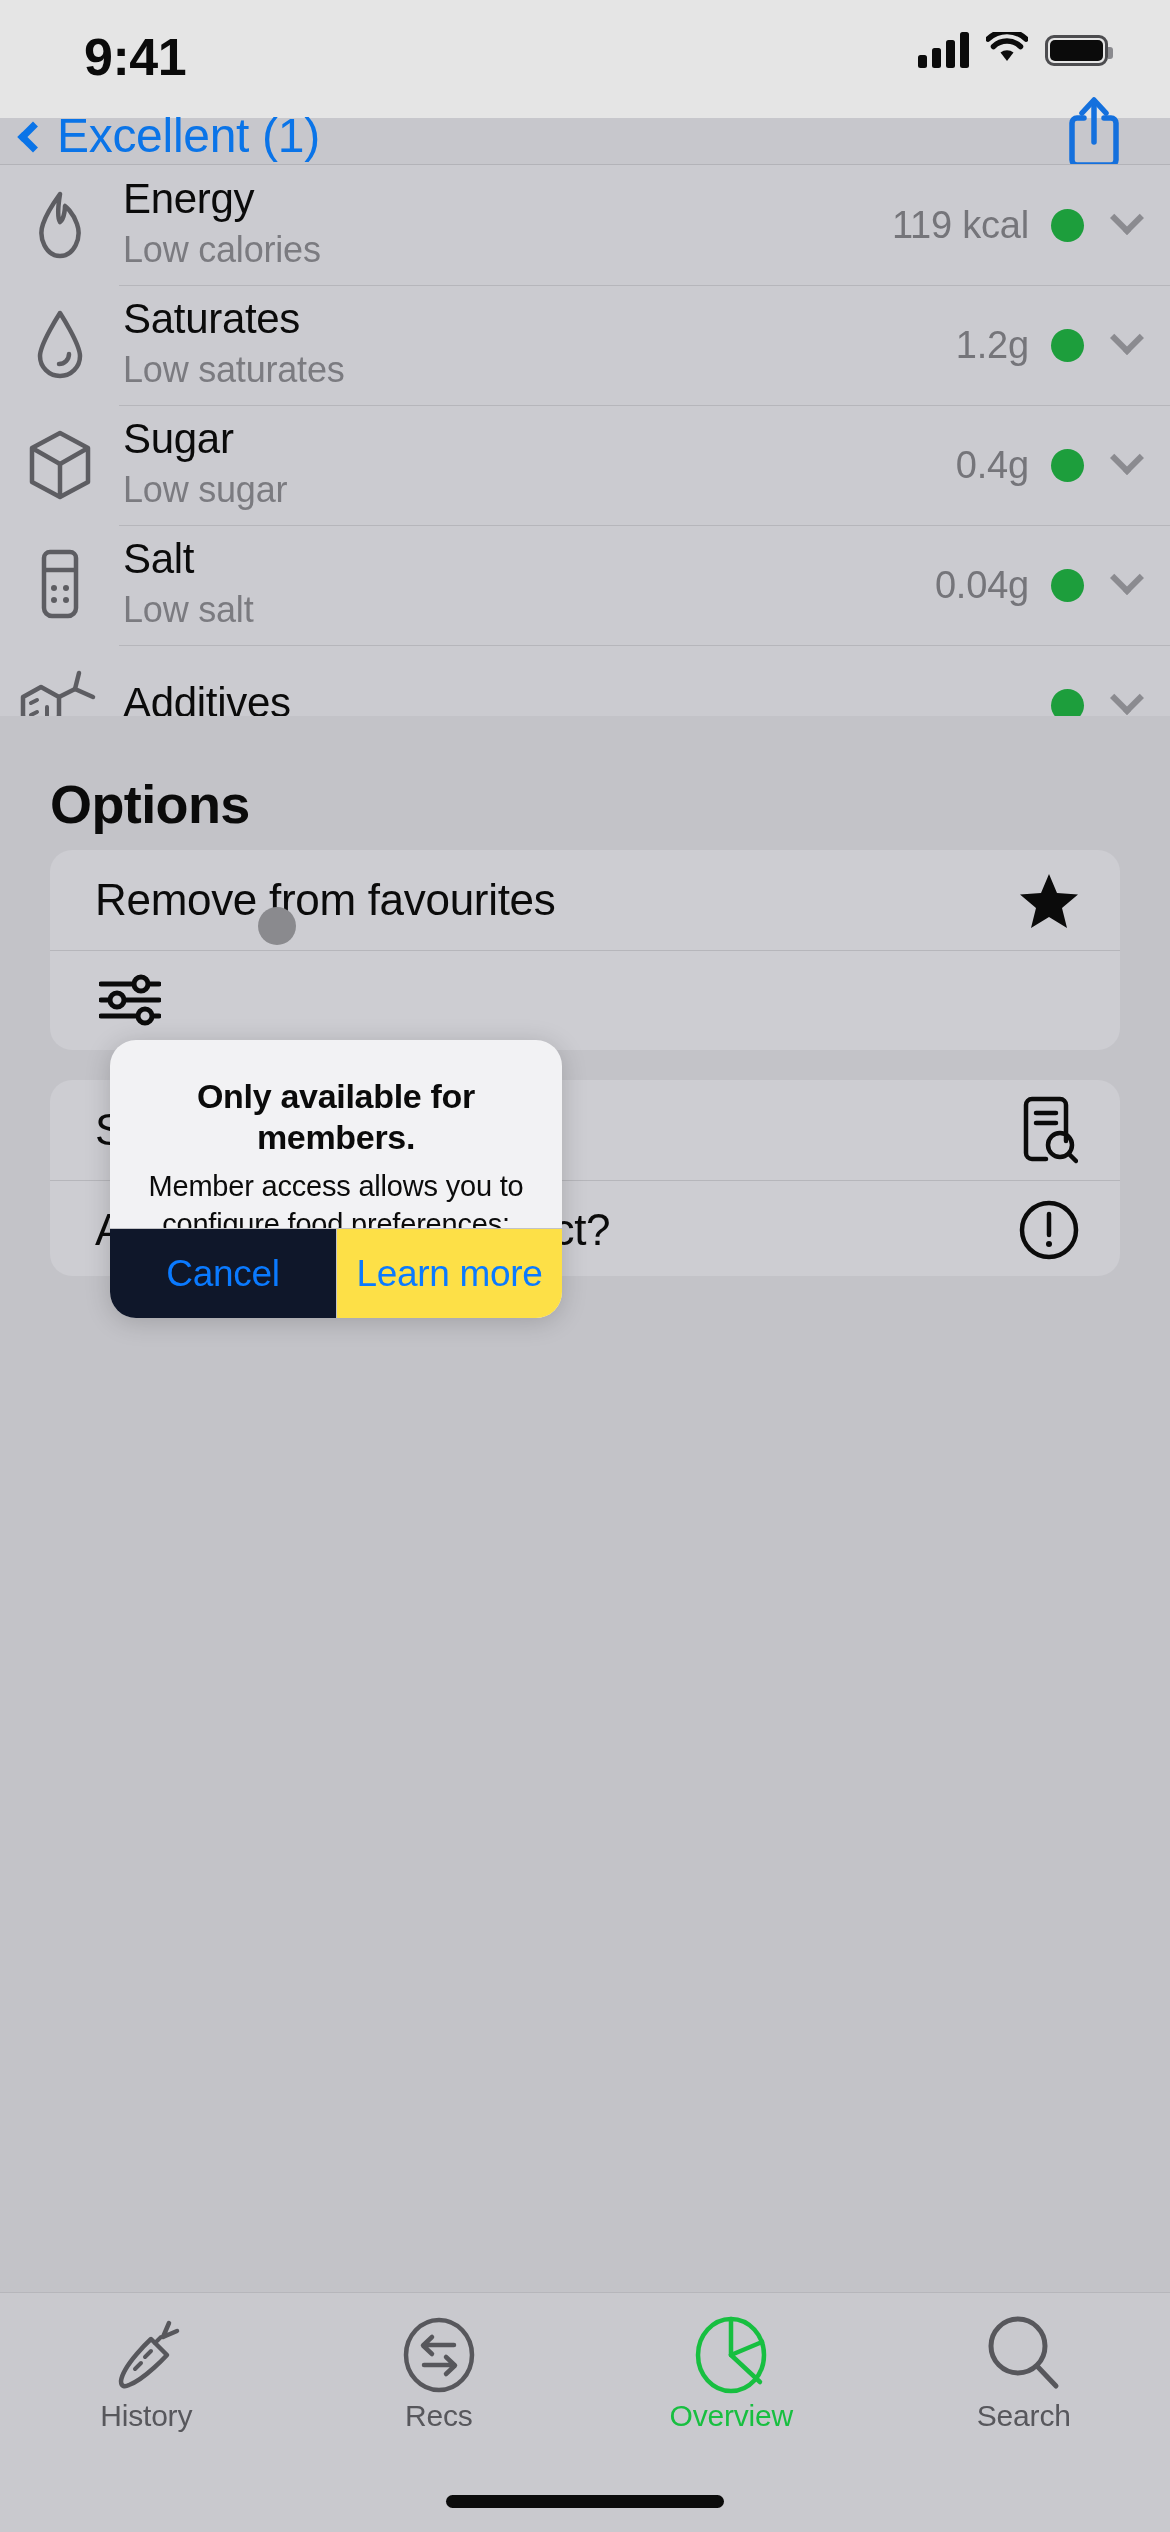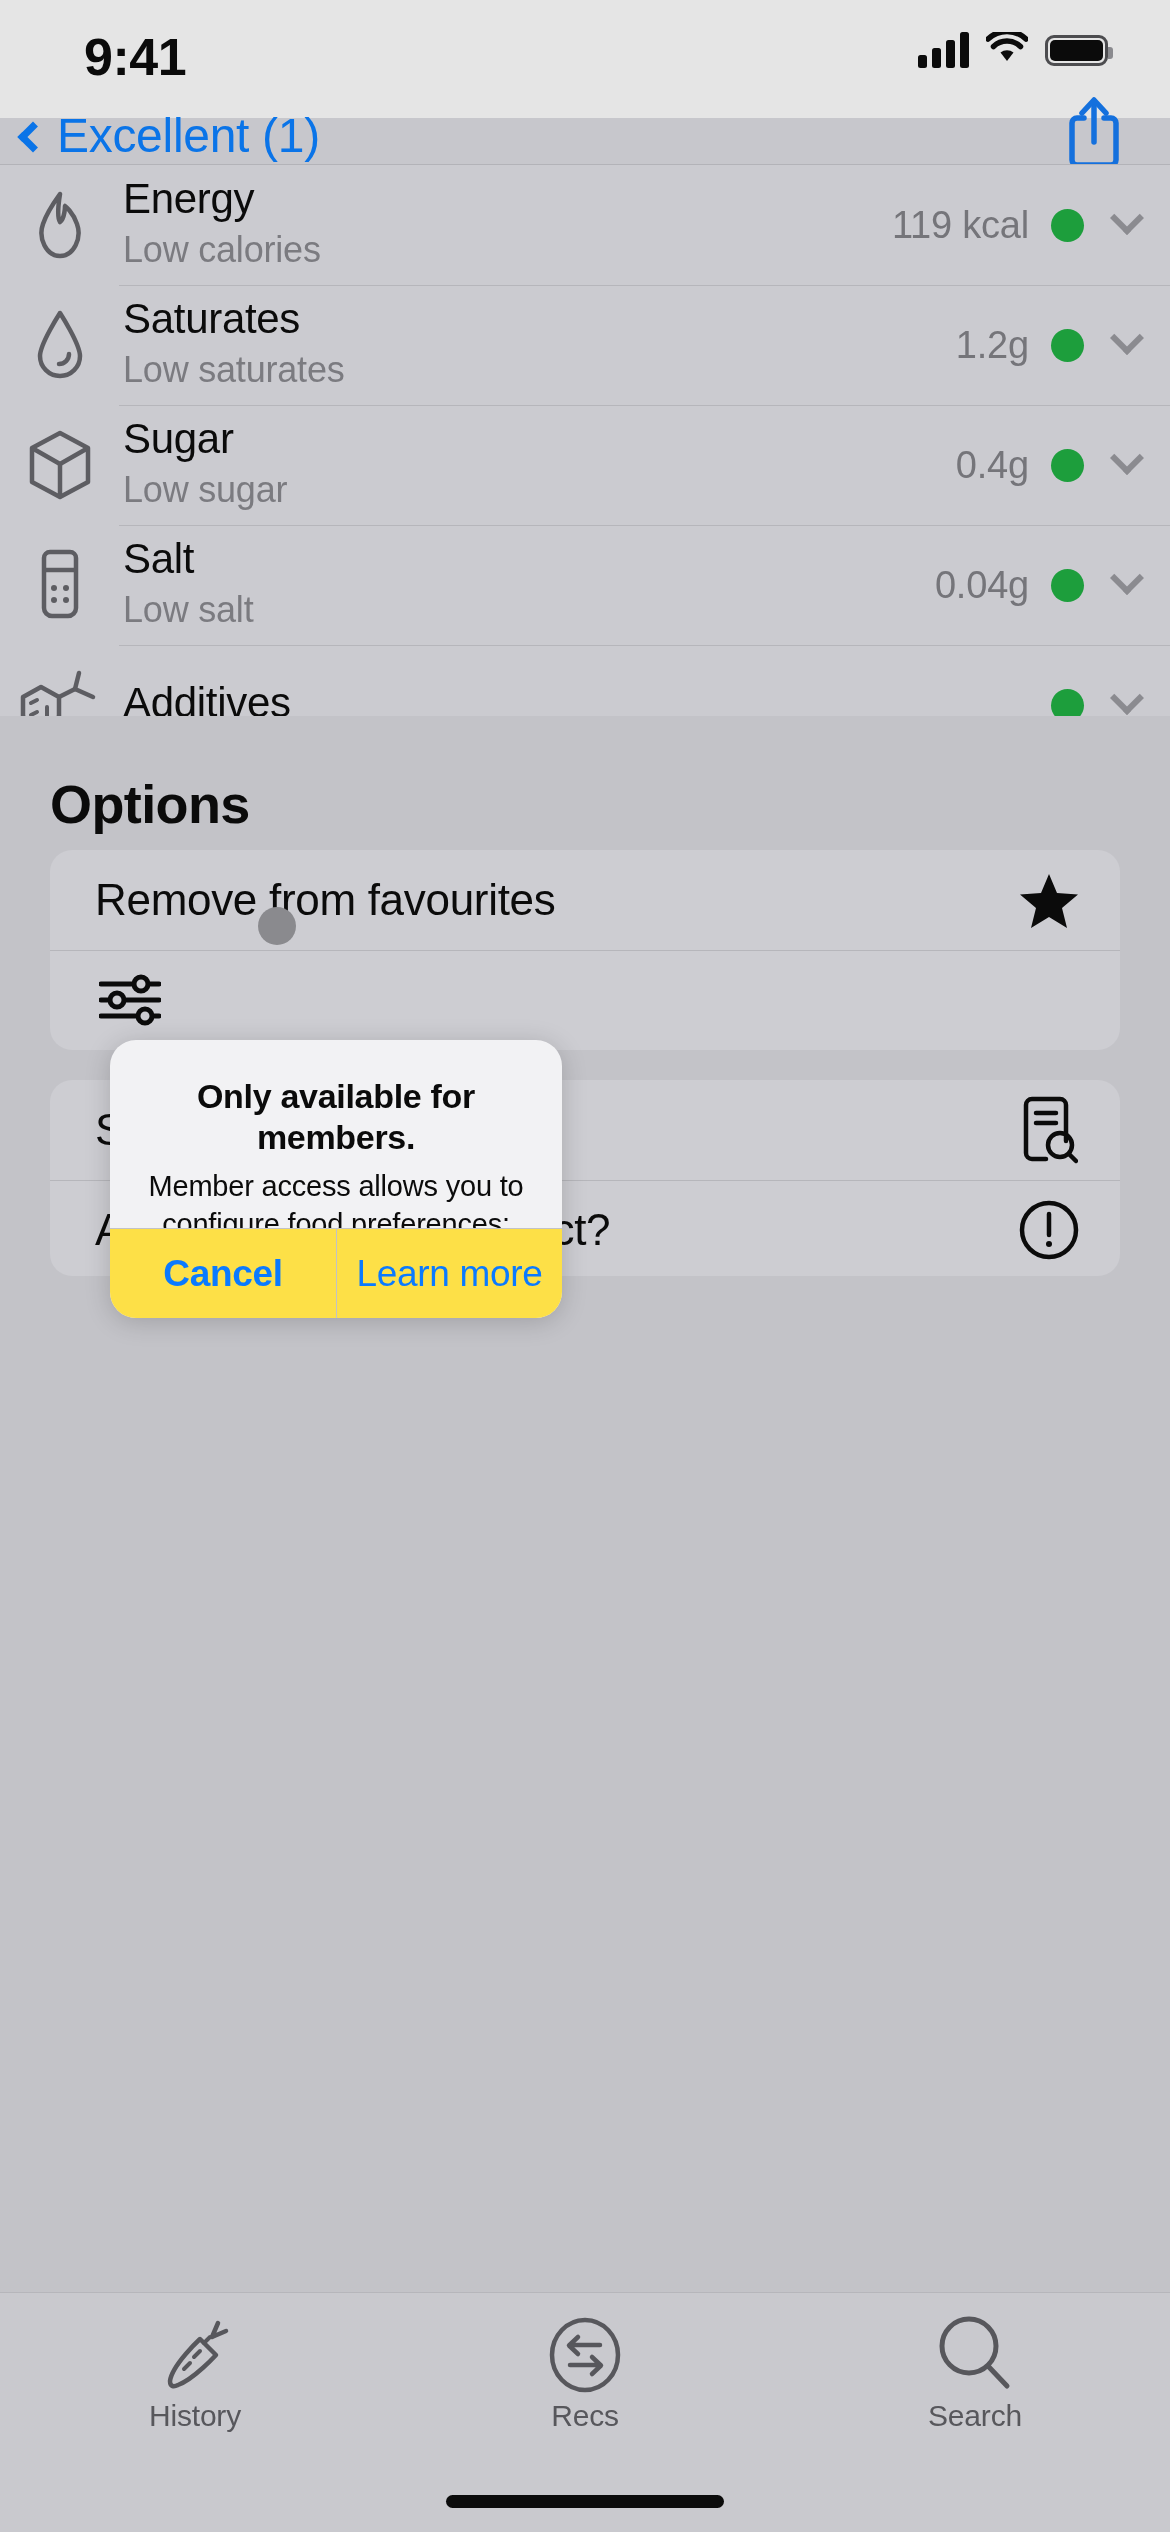--- a/index.html
+++ b/index.html
@@ -153,21 +153,21 @@
   #alert-actions {
     position:absolute; left:0; right:0; bottom:0; height:90px;
     display:flex;
     border-top:1px solid #c2c2c6;
   }
   .alert-btn {
     flex:1 1 50%;
     display:flex; align-items:center; justify-content:center;
     font-size:37px; color:#0a7aff; letter-spacing:-0.3px;
   }
-  #btn-cancel { background:#fde047; font-weight:bold; }
+  #btn-cancel { background:#0f172a; font-weight:normal; }
   #btn-learn { background:#fde047; border-left:1px solid #c2c2c6; }
   #touch-dot {
     position:absolute; left:258px; top:907px;
     width:38px; height:38px; border-radius:50%;
     background:#8a8a8e; z-index:60;
   }
 
   
   #tabbar {
     position:absolute; left:0; right:0; bottom:0; height:240px;
@@ -414,20 +414,31 @@
           <svg width="74" height="76" viewBox="0 0 74 76">
             <ellipse cx="37" cy="38" rx="33" ry="35" stroke="#57575c" stroke-width="4.5" fill="none"></ellipse>
             <path d="M52 28 H22 M30 20 L21 28.5 L30 37" stroke="#57575c" stroke-width="4.5" fill="none" stroke-linecap="round" stroke-linejoin="round"></path>
             <path d="M22 48 H52 M44 40 L53 48.5 L44 57" stroke="#57575c" stroke-width="4.5" fill="none" stroke-linecap="round" stroke-linejoin="round"></path>
           </svg>
         </span>
         <span class="tlabel">Recs</span>
       </div>
 
 
+      <div class="tab active">
+        <span class="ticon">
+          <svg width="74" height="78" viewBox="0 0 74 78">
+            <ellipse cx="37" cy="39" rx="33" ry="36" stroke="#17bf40" stroke-width="4.5" fill="none"></ellipse>
+            <path d="M37 39 V3" stroke="#17bf40" stroke-width="4.5" stroke-linecap="round"></path>
+            <path d="M37 39 L68 26" stroke="#17bf40" stroke-width="4.5" stroke-linecap="round"></path>
+            <path d="M37 39 L66 66" stroke="#17bf40" stroke-width="4.5" stroke-linecap="round"></path>
+          </svg>
+        </span>
+        <span class="tlabel">Overview</span>
+      </div>
 
       <div class="tab">
         <span class="ticon">
           <svg width="76" height="78" viewBox="0 0 76 78">
             <ellipse cx="32" cy="30" rx="27" ry="27" stroke="#57575c" stroke-width="5" fill="none"></ellipse>
             <path d="M51 50 L70 70" stroke="#57575c" stroke-width="5" stroke-linecap="round"></path>
           </svg>
         </span>
         <span class="tlabel">Search</span>
       </div>

